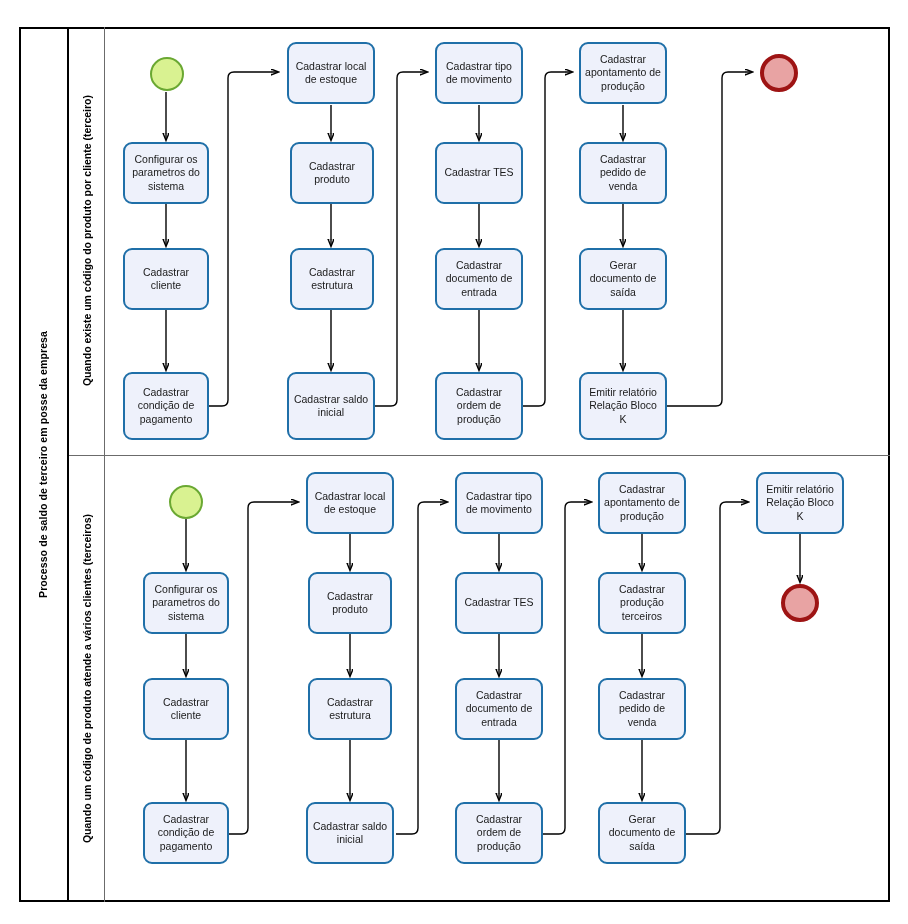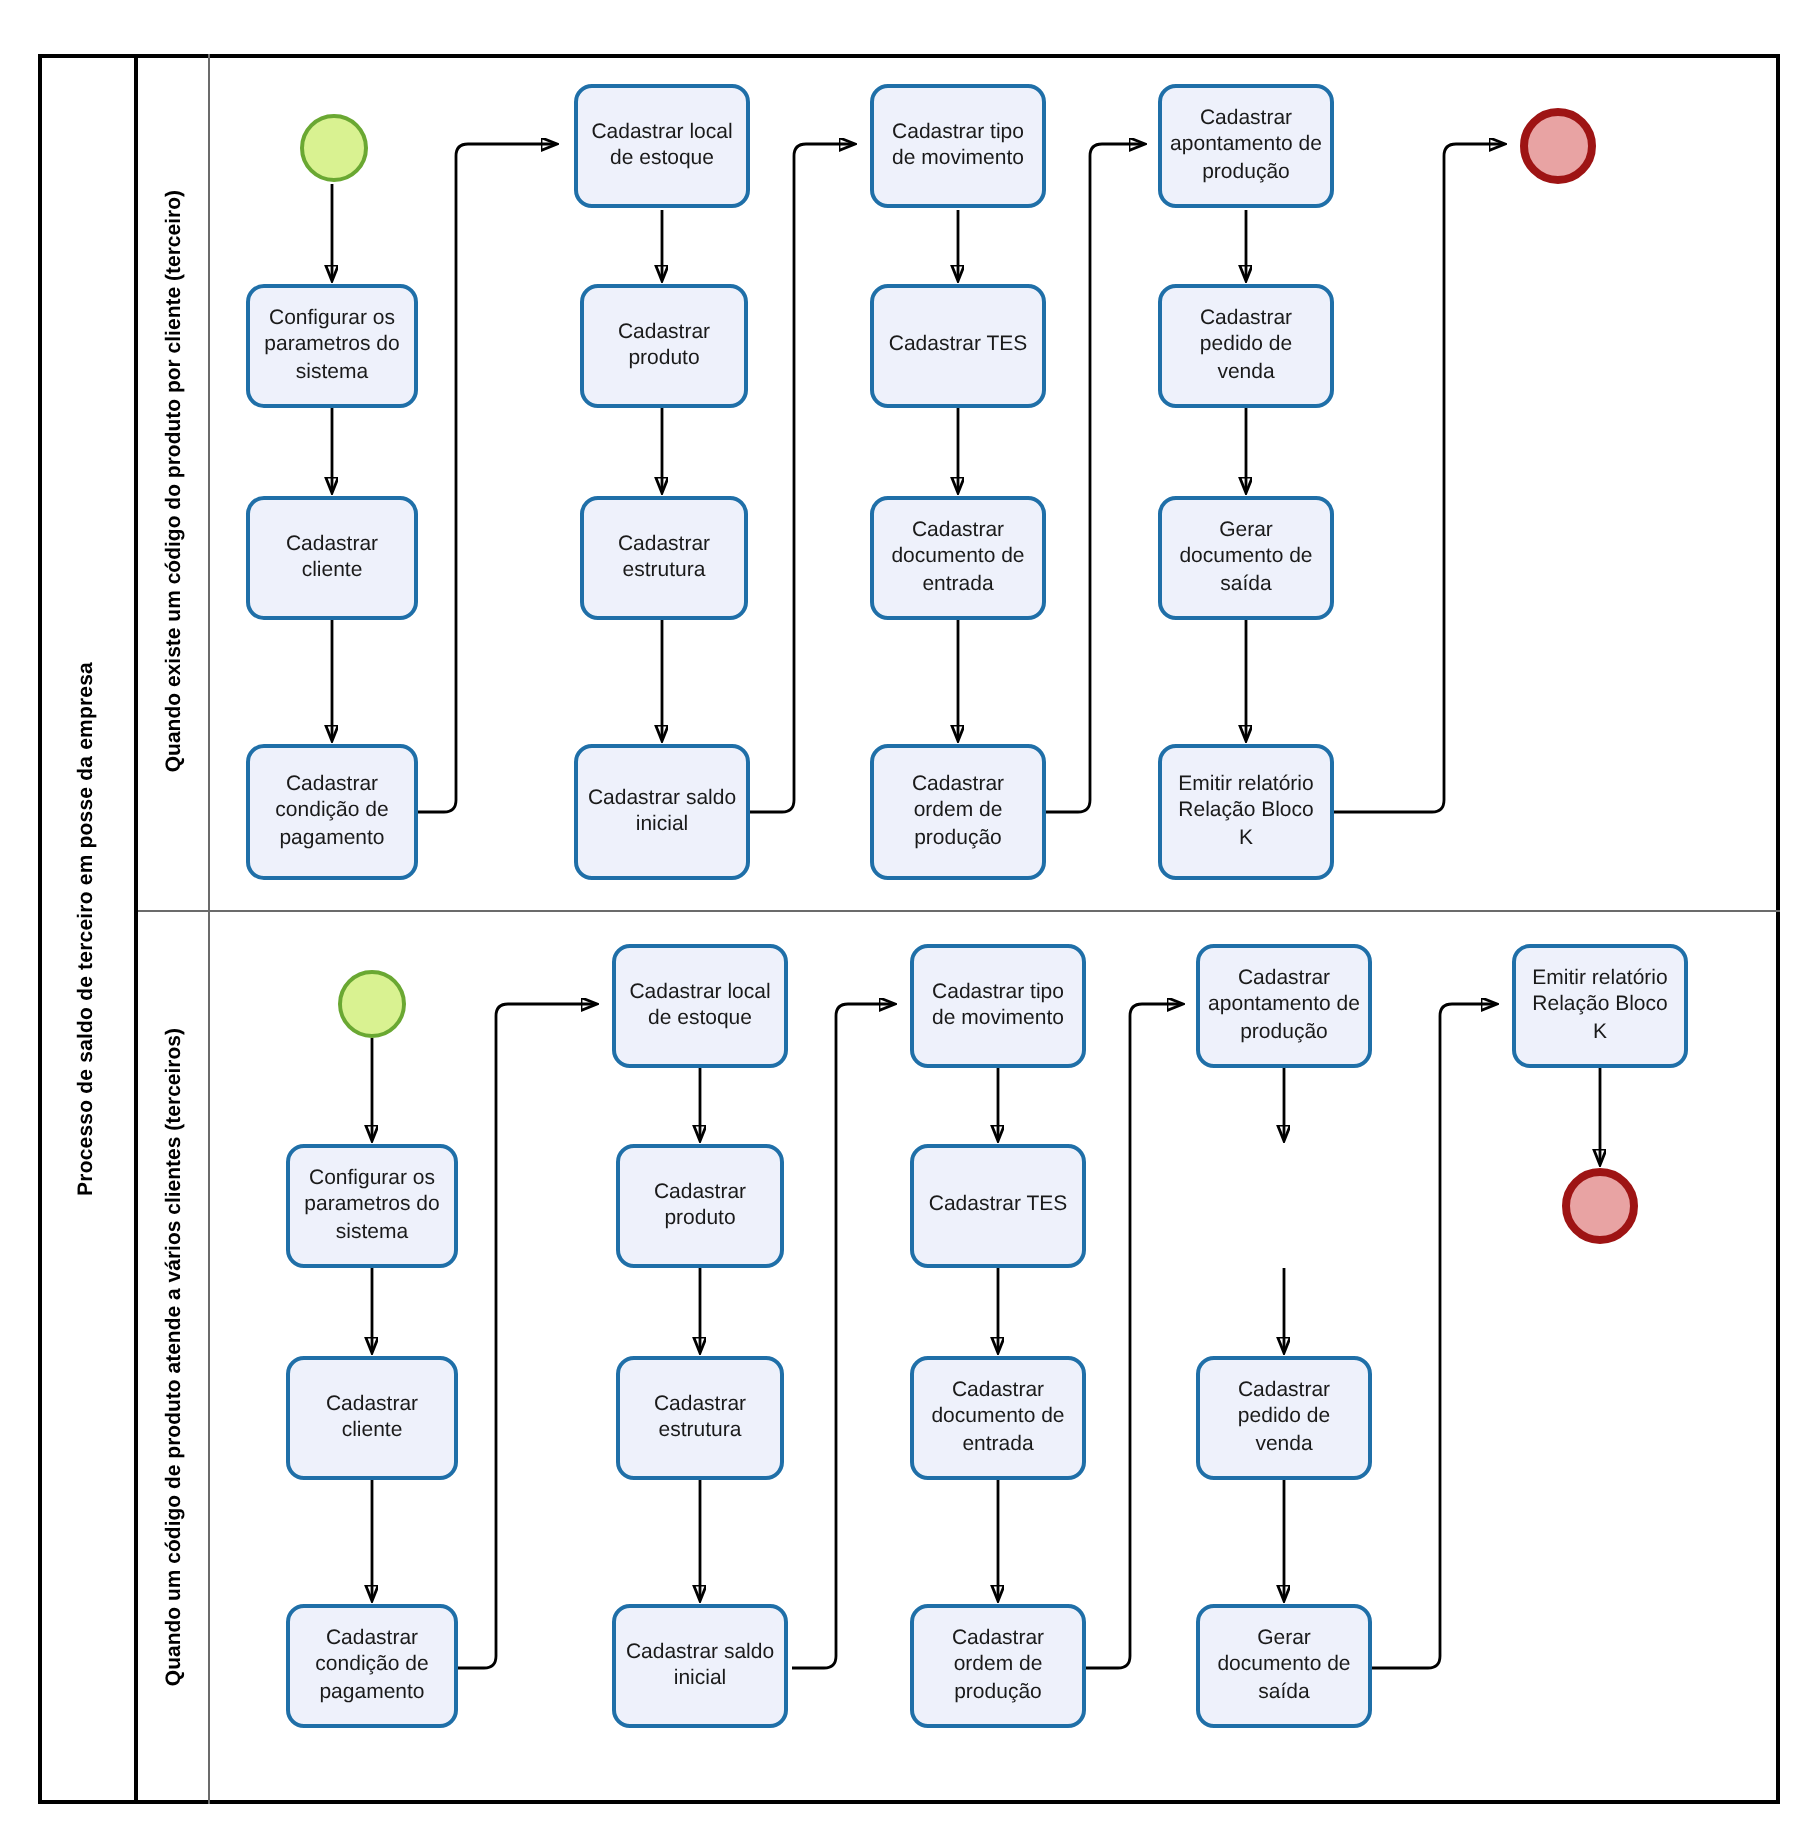--- a/index.html
+++ b/index.html
@@ -270,20 +270,21 @@
   <div class="task" style="left:308px; top:572px; width:84px; height:62px;">Cadastrar produto</div>
   <div class="task" style="left:308px; top:678px; width:84px; height:62px;">Cadastrar estrutura</div>
   <div class="task" style="left:306px; top:802px; width:88px; height:62px;">Cadastrar saldo inicial</div>
 
   <div class="task" style="left:455px; top:472px; width:88px; height:62px;">Cadastrar tipo de movimento</div>
   <div class="task" style="left:455px; top:572px; width:88px; height:62px;">Cadastrar TES</div>
   <div class="task" style="left:455px; top:678px; width:88px; height:62px;">Cadastrar documento de entrada</div>
   <div class="task" style="left:455px; top:802px; width:88px; height:62px;">Cadastrar ordem de produção</div>
 
   <div class="task" style="left:598px; top:472px; width:88px; height:62px;">Cadastrar apontamento de produção</div>
+  <div class="task" style="left:598px; top:572px; width:88px; height:62px;">Cadastrar produção terceiros</div>
   <div class="task" style="left:598px; top:678px; width:88px; height:62px;">Cadastrar pedido de venda</div>
   <div class="task" style="left:598px; top:802px; width:88px; height:62px;">Gerar documento de saída</div>
 
   <div class="task" style="left:756px; top:472px; width:88px; height:62px;">Emitir relatório Relação Bloco K</div>
 
   <div class="event end" style="left:781px; top:584px; width:38px; height:38px;"></div>
 
 </div>
 
 </body></html>

